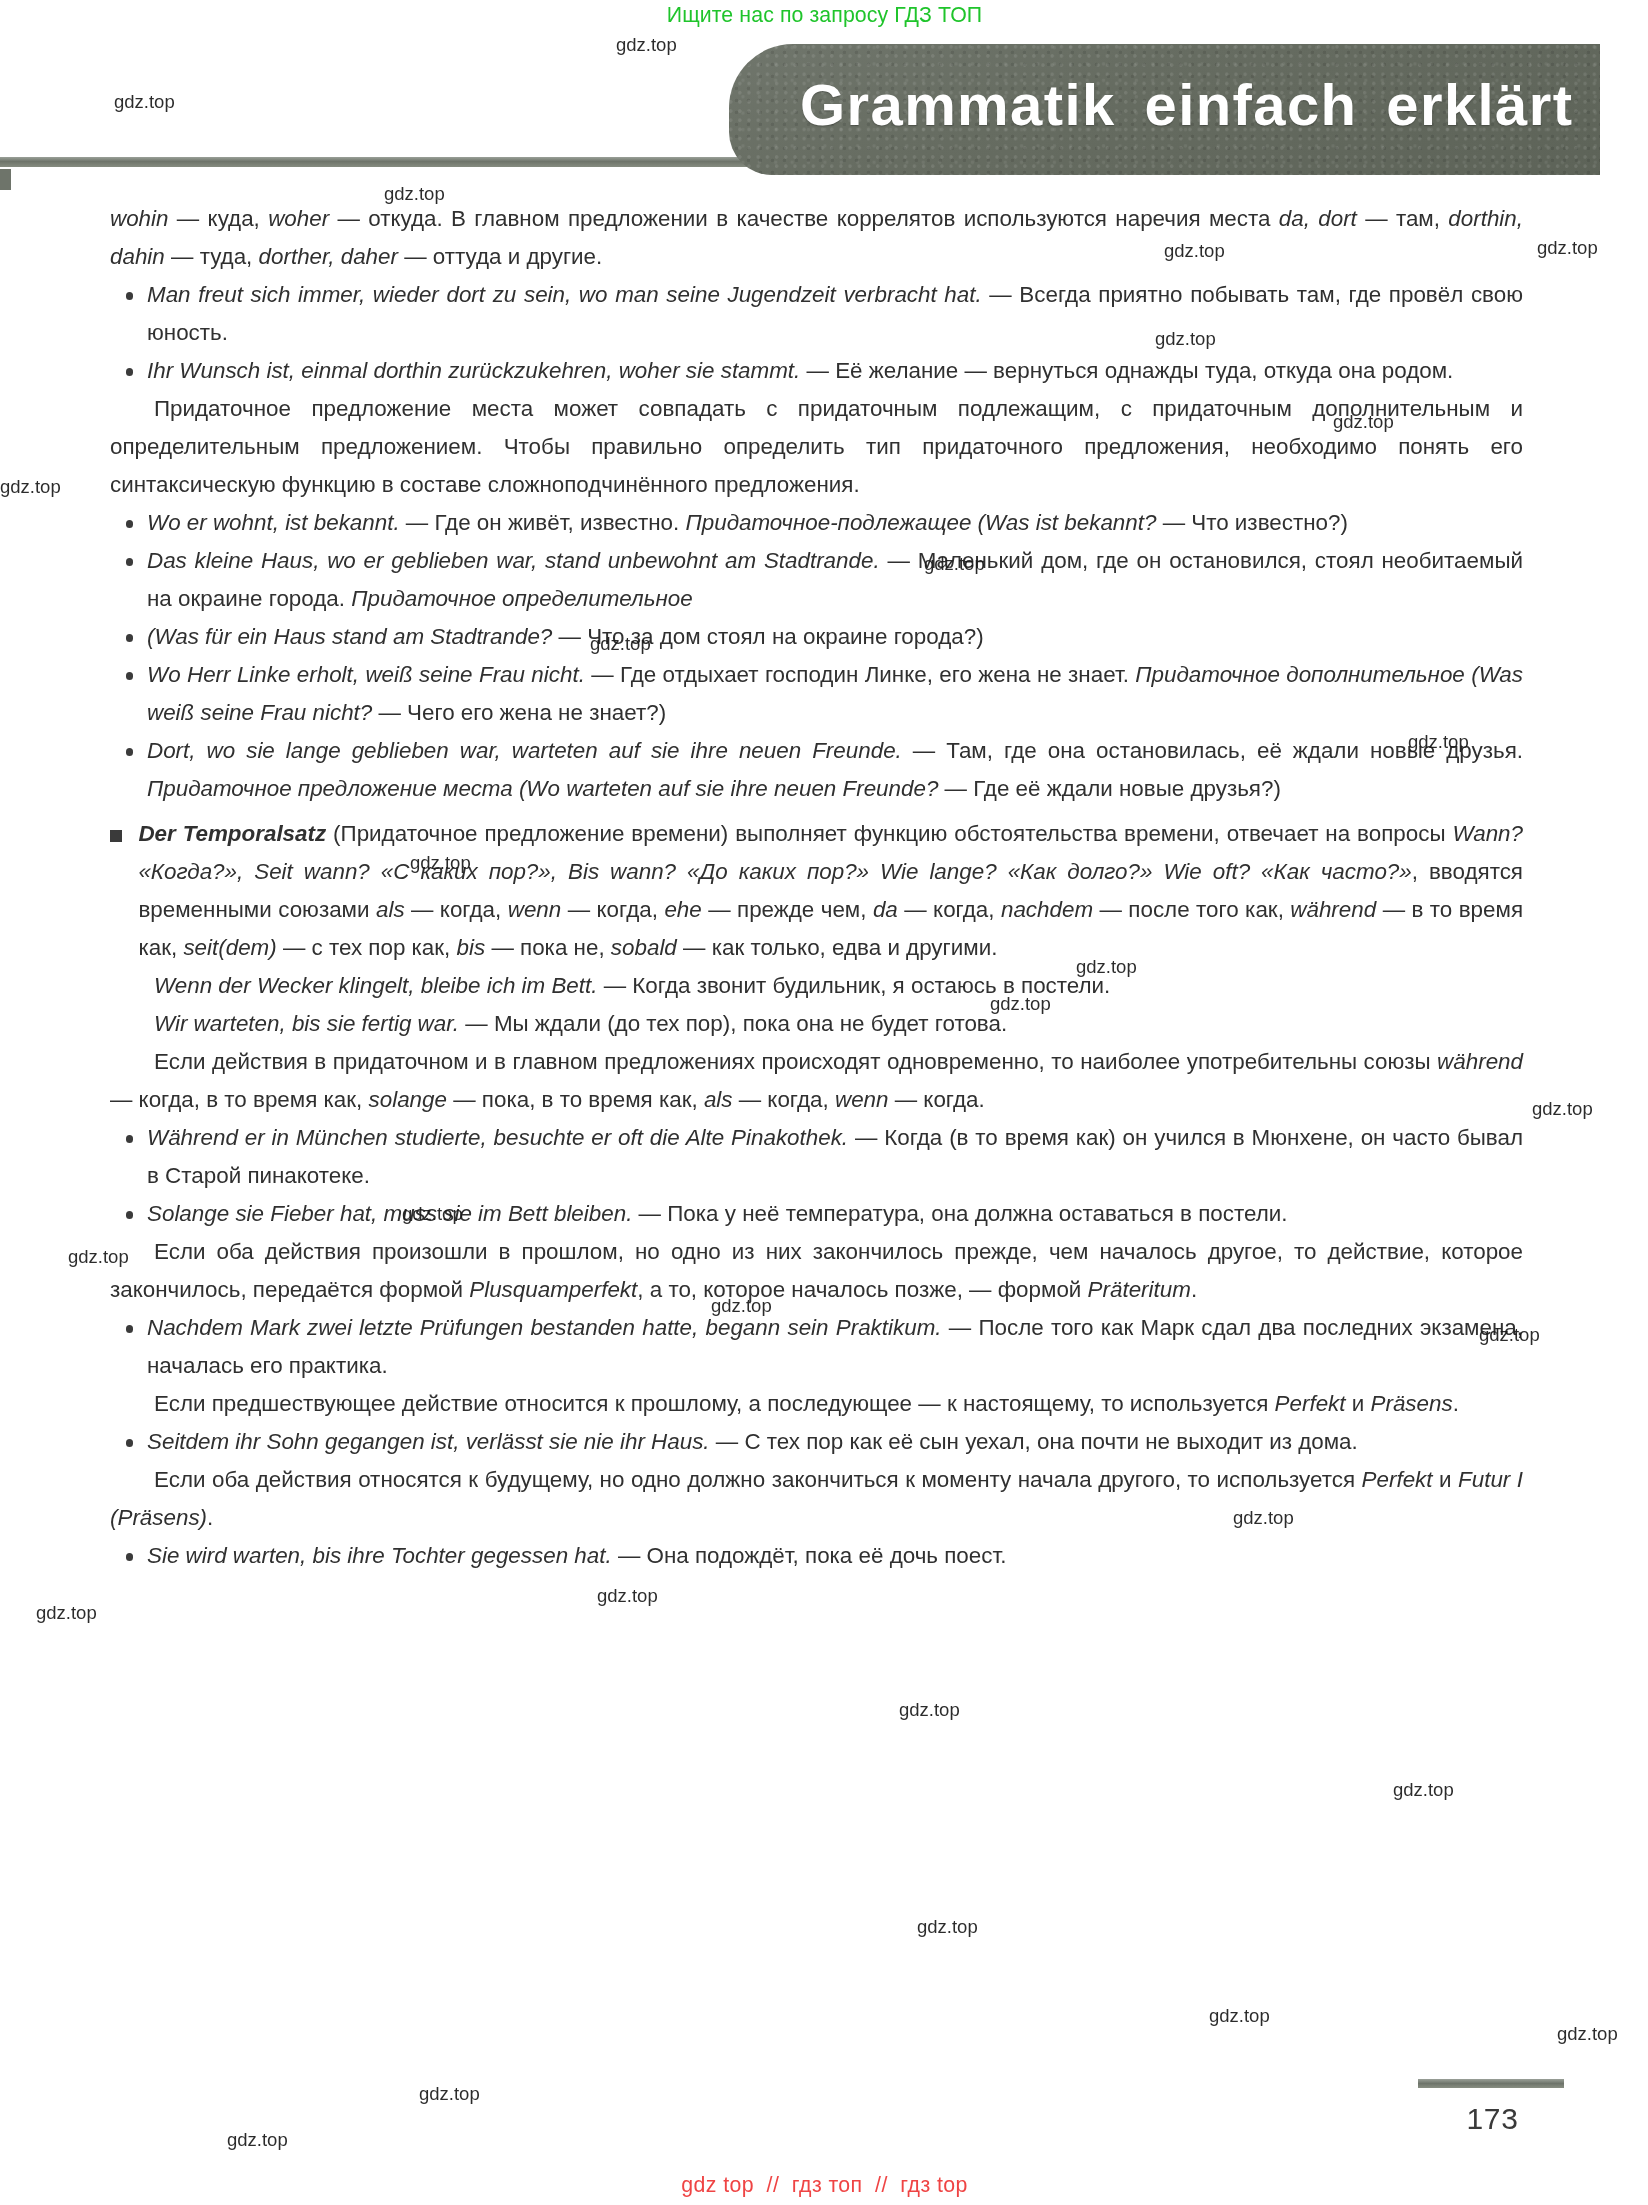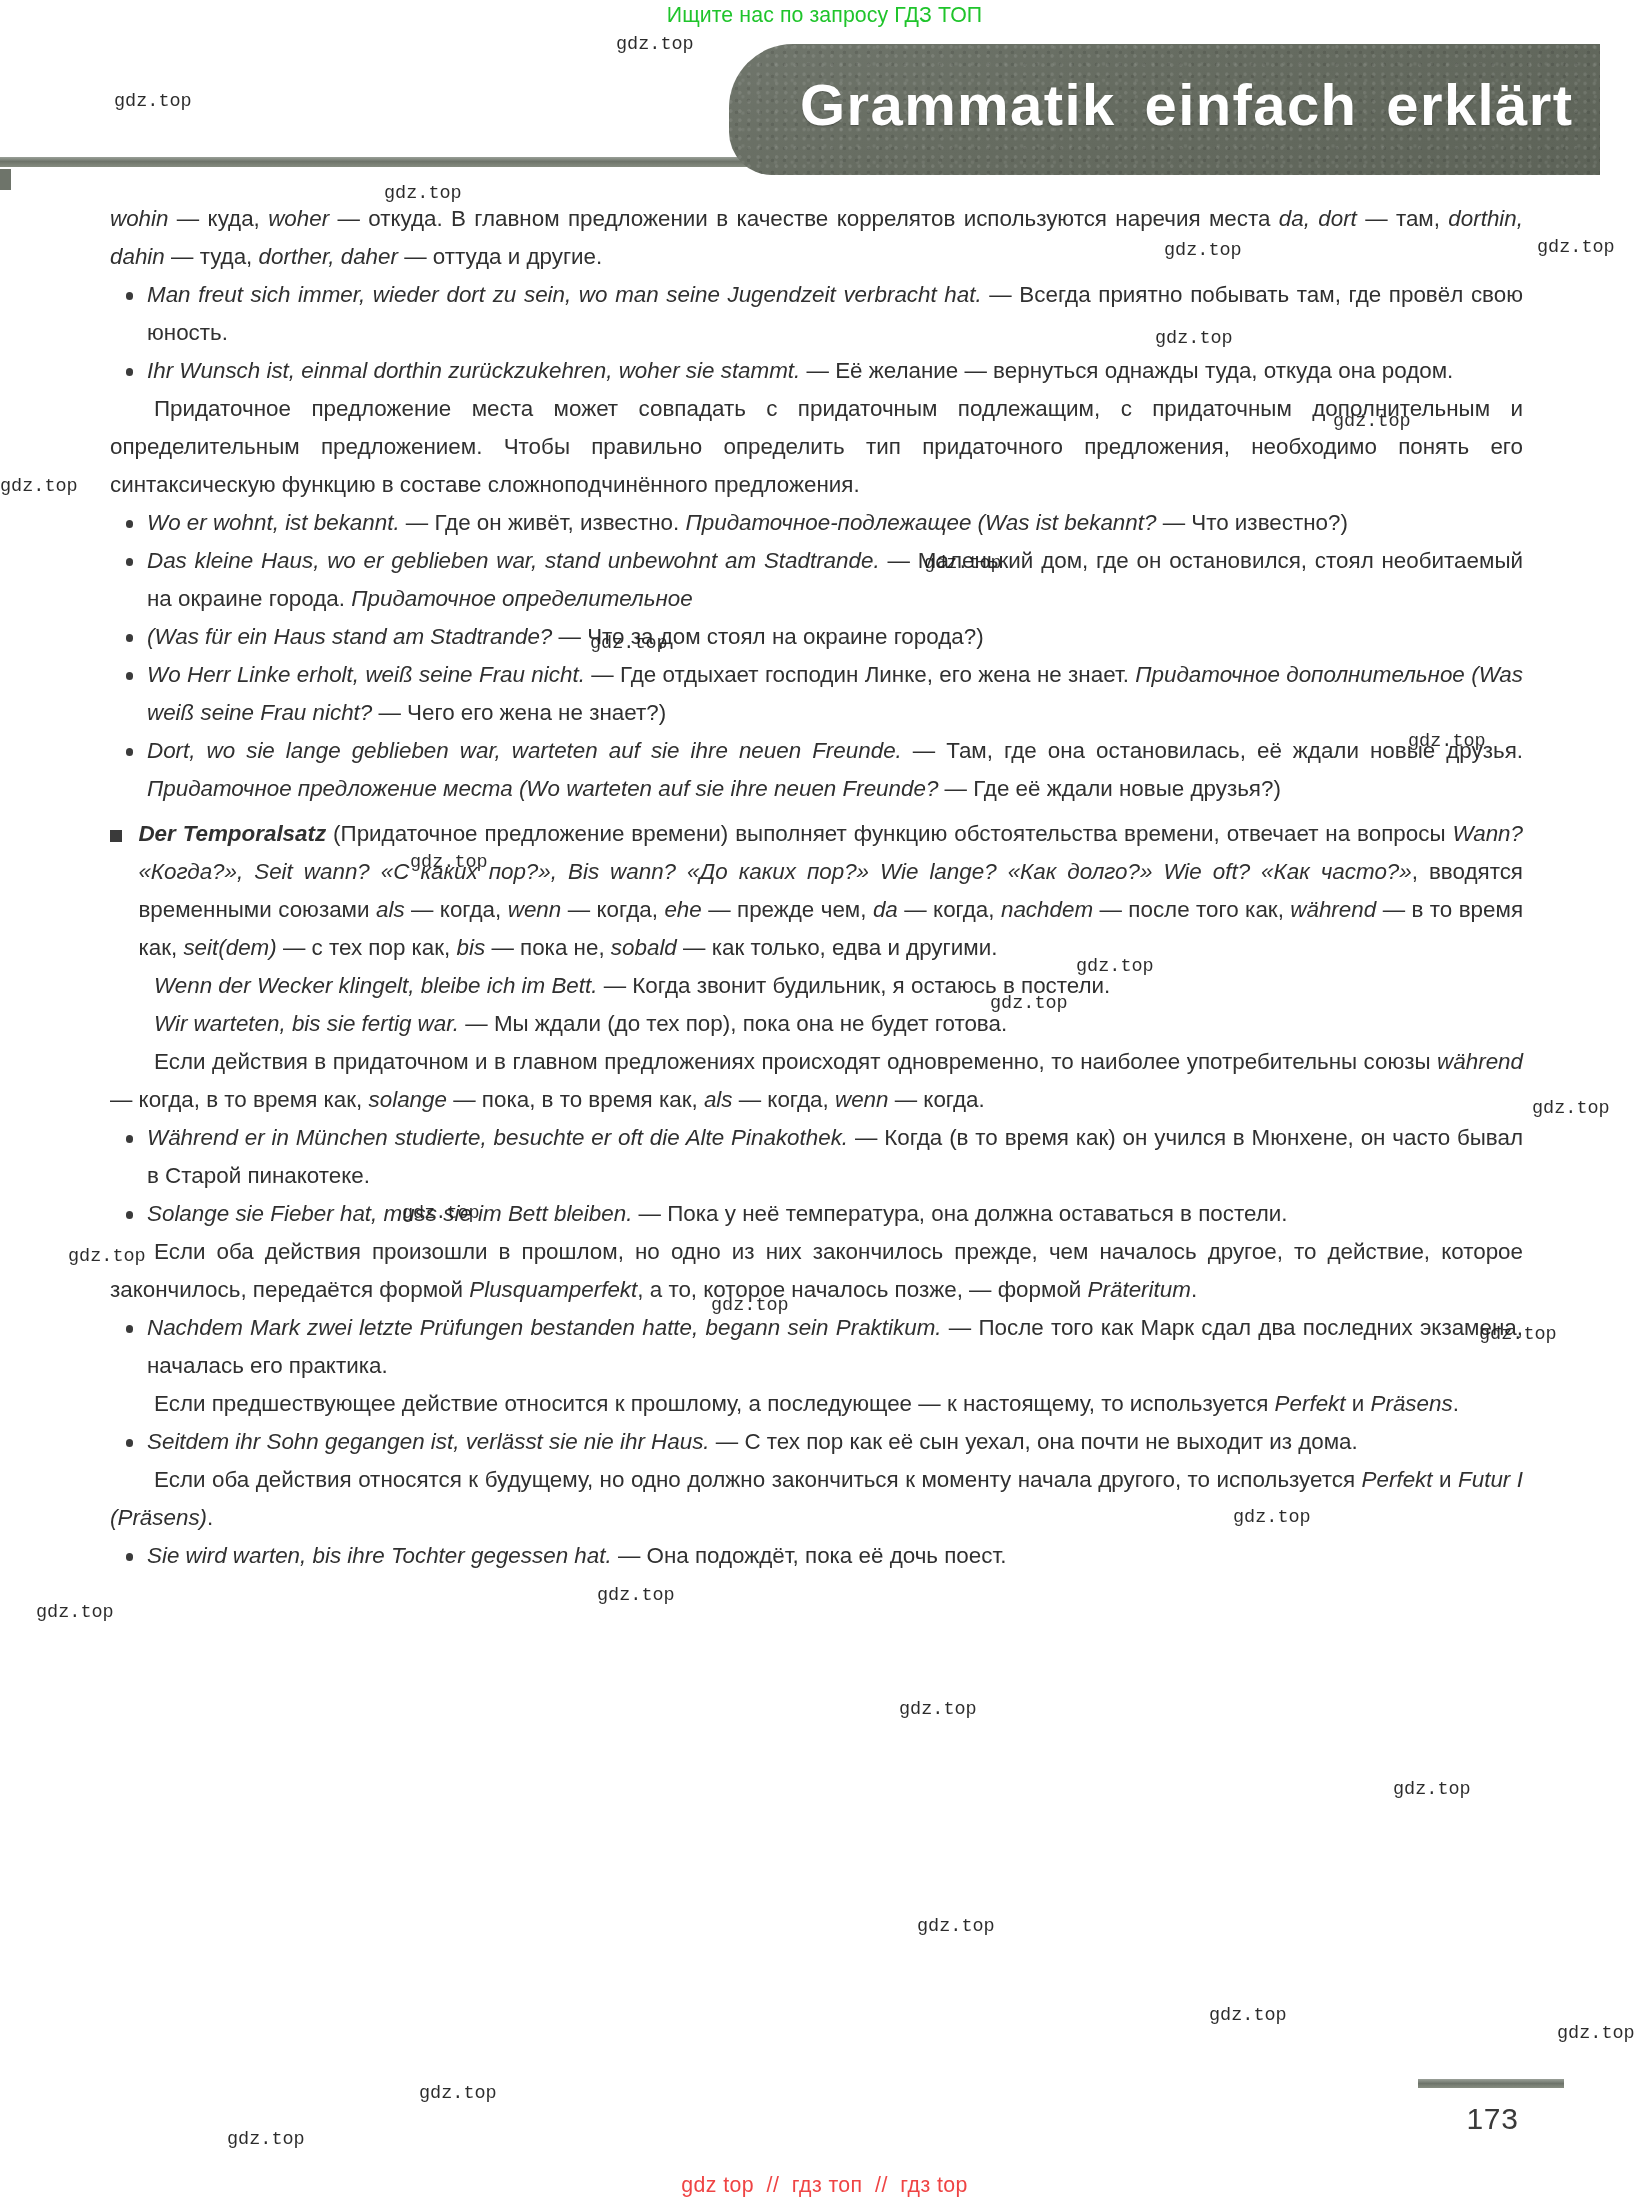--- a/index.html
+++ b/index.html
@@ -85,21 +85,21 @@
   
   .footer{
     position:absolute;left:0;top:2165px;width:1649px;height:40px;
     display:flex;align-items:center;justify-content:center;
     font-size:21.3px;color:#ef4444;letter-spacing:0.4px;
   }
   .footer span{white-space:pre;}
   
   .wm{
     position:absolute;font-size:18.5px;color:#1a1a1a;
-    font-family:Liberation Mono, monospace;
+    font-family:Liberation Sans, sans-serif;
     white-space:nowrap;pointer-events:none;opacity:.92;
   }
 </style>
 </head>
 <body>
 
 <div class="promo">
   <span>Ищите нас по запросу ГДЗ ТОП</span>
 </div>
 

